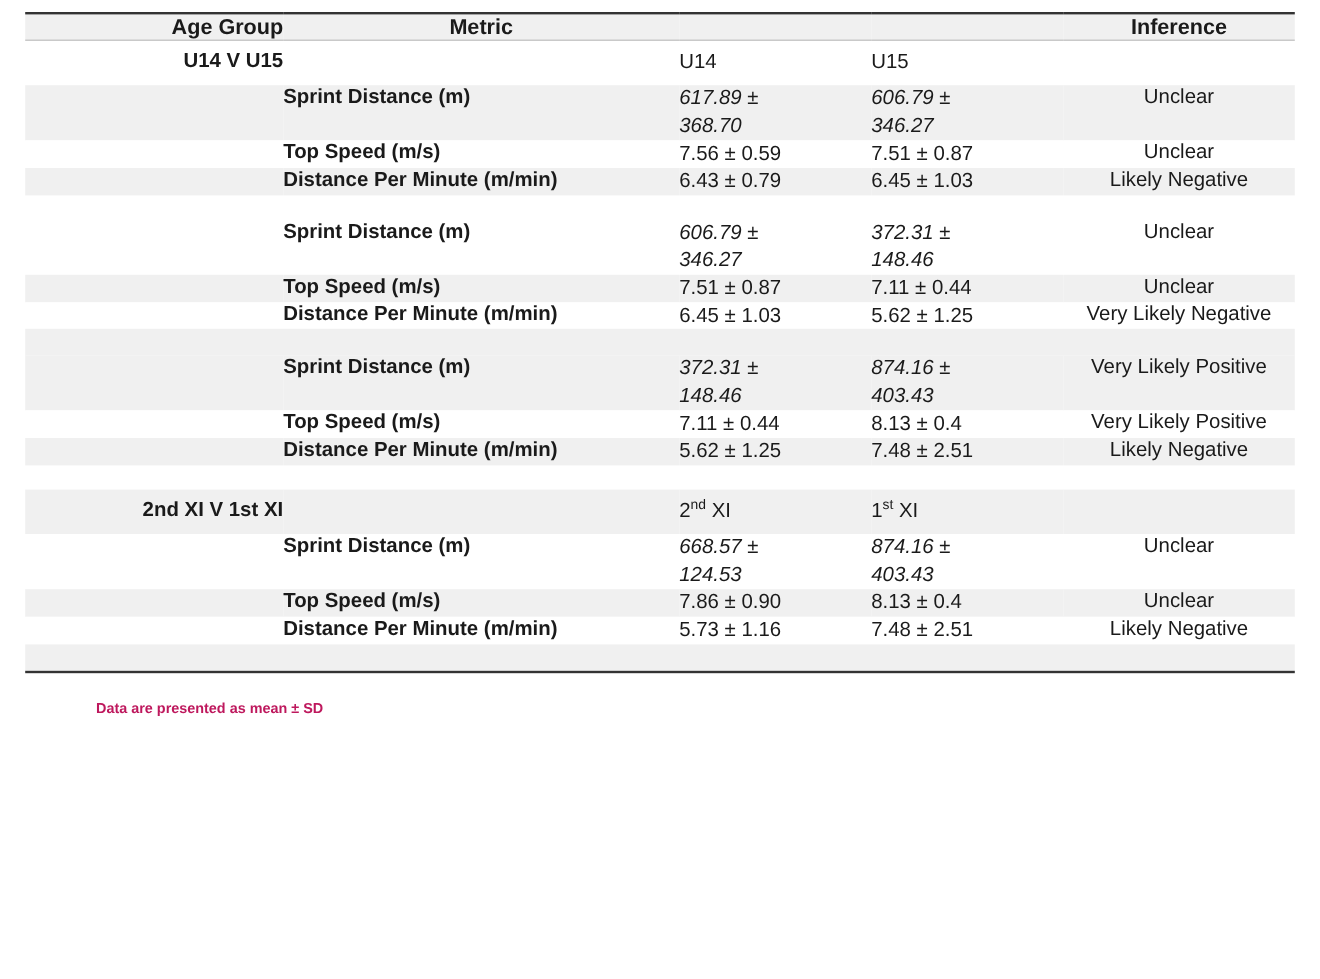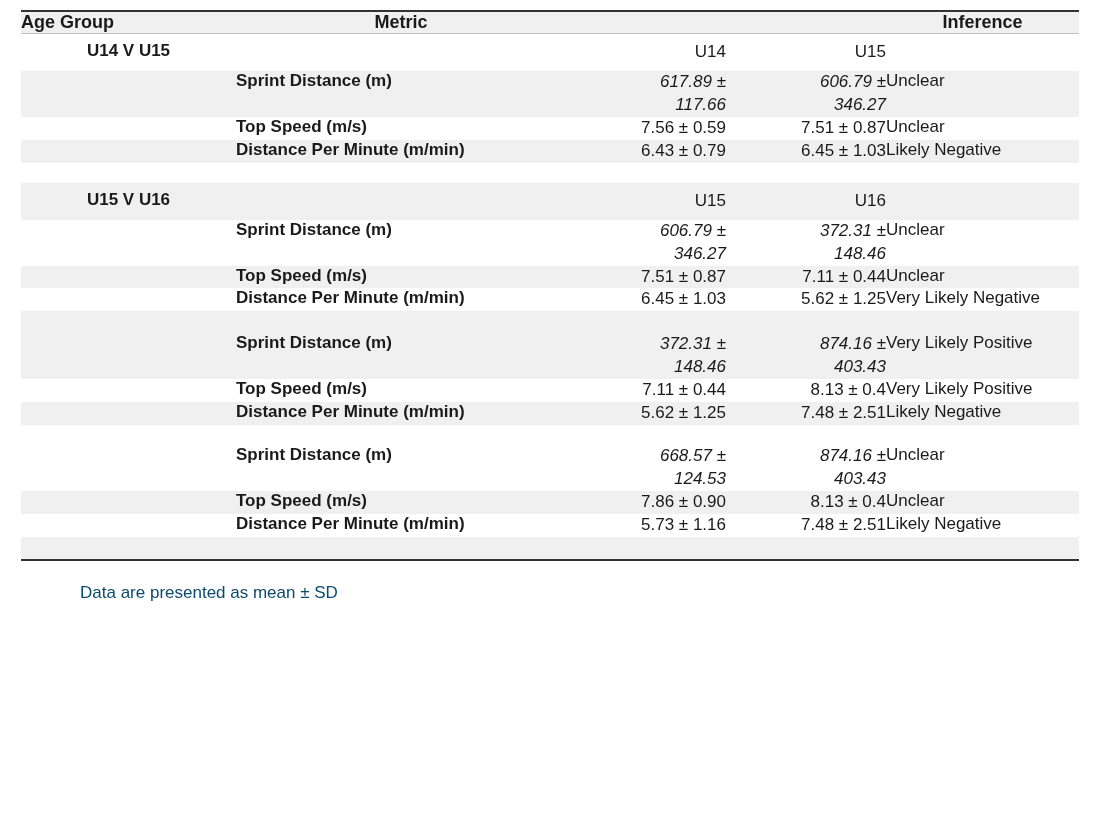--- a/index.html
+++ b/index.html
@@ -43,42 +43,42 @@
   tr.plain td, tr.plain th { background: #ffffff; }
 
   .header-row th {
     font-weight: bold;
     font-size: 18px;
     padding: 6px 0 7px 0;
     border-top: 2px solid #333333;
     border-bottom: 1px solid #bfbfbf;
     text-align: center;
   }
-  .header-row th.age { text-align: left; }
+  .header-row th.age { text-align: right; }
   .header-row th.metric { text-align: center; }
   .header-row th.inf { }
 
   td.age-cell {
     font-weight: bold;
-    text-align: center;
+    text-align: right;
     padding: 6px 0 6px 22px;
     white-space: nowrap;
   }
   td.metric-cell {
     font-weight: bold;
     text-align: left;
     padding: 6px 8px 6px 0;
   }
   td.val-cell {
-    text-align: right;
+    text-align: left;
     padding: 6px 4px 6px 4px;
     line-height: 1.35;
   }
   td.inf-cell {
-    text-align: left;
+    text-align: center;
     padding: 6px 4px 6px 4px;
   }
   td.empty-cell { padding: 6px 0; }
 
   tr.spacer td {
     height: 20px;
     padding: 0;
     background: #ffffff;
   }
   tr.spacer-shaded td {
@@ -88,22 +88,23 @@
   }
   tr.group-row td {
     padding-top: 7px;
     padding-bottom: 7px;
   }
   .two-line { display: block; font-style: italic; }
   sup { font-size: 0.68em; vertical-align: super; line-height: 0; }
 
   .footnote {
     margin: 22px 0 0 80px;
-    font-size: 17px;
-    color: #0c4a6e;
+    font-size: 12px;
+    color: #be185d;
+    font-weight: bold;
   }
   .bottom-rule {
     width: 1058px;
     margin: 0 21px;
     height: 0;
     border-top: 2px solid #333333;
   }
 </style>
 </head>
 <body>
@@ -134,21 +135,21 @@
         <td class="metric-cell empty-cell"></td>
         <td class="val-cell">U14</td>
         <td class="val-cell">U15</td>
         <td class="inf-cell empty-cell"></td>
       </tr>
       <tr class="shaded">
         <td class="age-cell"></td>
         <td class="metric-cell">Sprint Distance (m)</td>
         <td class="val-cell">
           <span class="two-line">617.89 ±</span>
-          <span class="two-line">117.66</span>
+          <span class="two-line">368.70</span>
         </td>
         <td class="val-cell">
           <span class="two-line">606.79 ±</span>
           <span class="two-line">346.27</span>
         </td>
         <td class="inf-cell">Unclear</td>
       </tr>
       <tr class="plain">
         <td class="age-cell"></td>
         <td class="metric-cell">Top Speed (m/s)</td>
@@ -160,27 +161,20 @@
         <td class="age-cell"></td>
         <td class="metric-cell">Distance Per Minute (m/min)</td>
         <td class="val-cell">6.43 ± 0.79</td>
         <td class="val-cell">6.45 ± 1.03</td>
         <td class="inf-cell">Likely Negative</td>
       </tr>
       <tr class="spacer">
         <td colspan="5"></td>
       </tr>
 
-      <tr class="shaded group-row">
-        <td class="age-cell">U15 V U16</td>
-        <td class="metric-cell empty-cell"></td>
-        <td class="val-cell">U15</td>
-        <td class="val-cell">U16</td>
-        <td class="inf-cell empty-cell"></td>
-      </tr>
       <tr class="plain">
         <td class="age-cell"></td>
         <td class="metric-cell">Sprint Distance (m)</td>
         <td class="val-cell">
           <span class="two-line">606.79 ±</span>
           <span class="two-line">346.27</span>
         </td>
         <td class="val-cell">
           <span class="two-line">372.31 ±</span>
           <span class="two-line">148.46</span>
@@ -229,20 +223,27 @@
         <td class="age-cell"></td>
         <td class="metric-cell">Distance Per Minute (m/min)</td>
         <td class="val-cell">5.62 ± 1.25</td>
         <td class="val-cell">7.48 ± 2.51</td>
         <td class="inf-cell">Likely Negative</td>
       </tr>
       <tr class="spacer">
         <td colspan="5"></td>
       </tr>
 
+      <tr class="shaded group-row">
+        <td class="age-cell">2nd XI V 1st XI</td>
+        <td class="metric-cell empty-cell"></td>
+        <td class="val-cell"><span>2</span><sup>nd</sup><span> XI</span></td>
+        <td class="val-cell"><span>1</span><sup>st</sup><span> XI</span></td>
+        <td class="inf-cell empty-cell"></td>
+      </tr>
       <tr class="plain">
         <td class="age-cell"></td>
         <td class="metric-cell">Sprint Distance (m)</td>
         <td class="val-cell">
           <span class="two-line">668.57 ±</span>
           <span class="two-line">124.53</span>
         </td>
         <td class="val-cell">
           <span class="two-line">874.16 ±</span>
           <span class="two-line">403.43</span>

